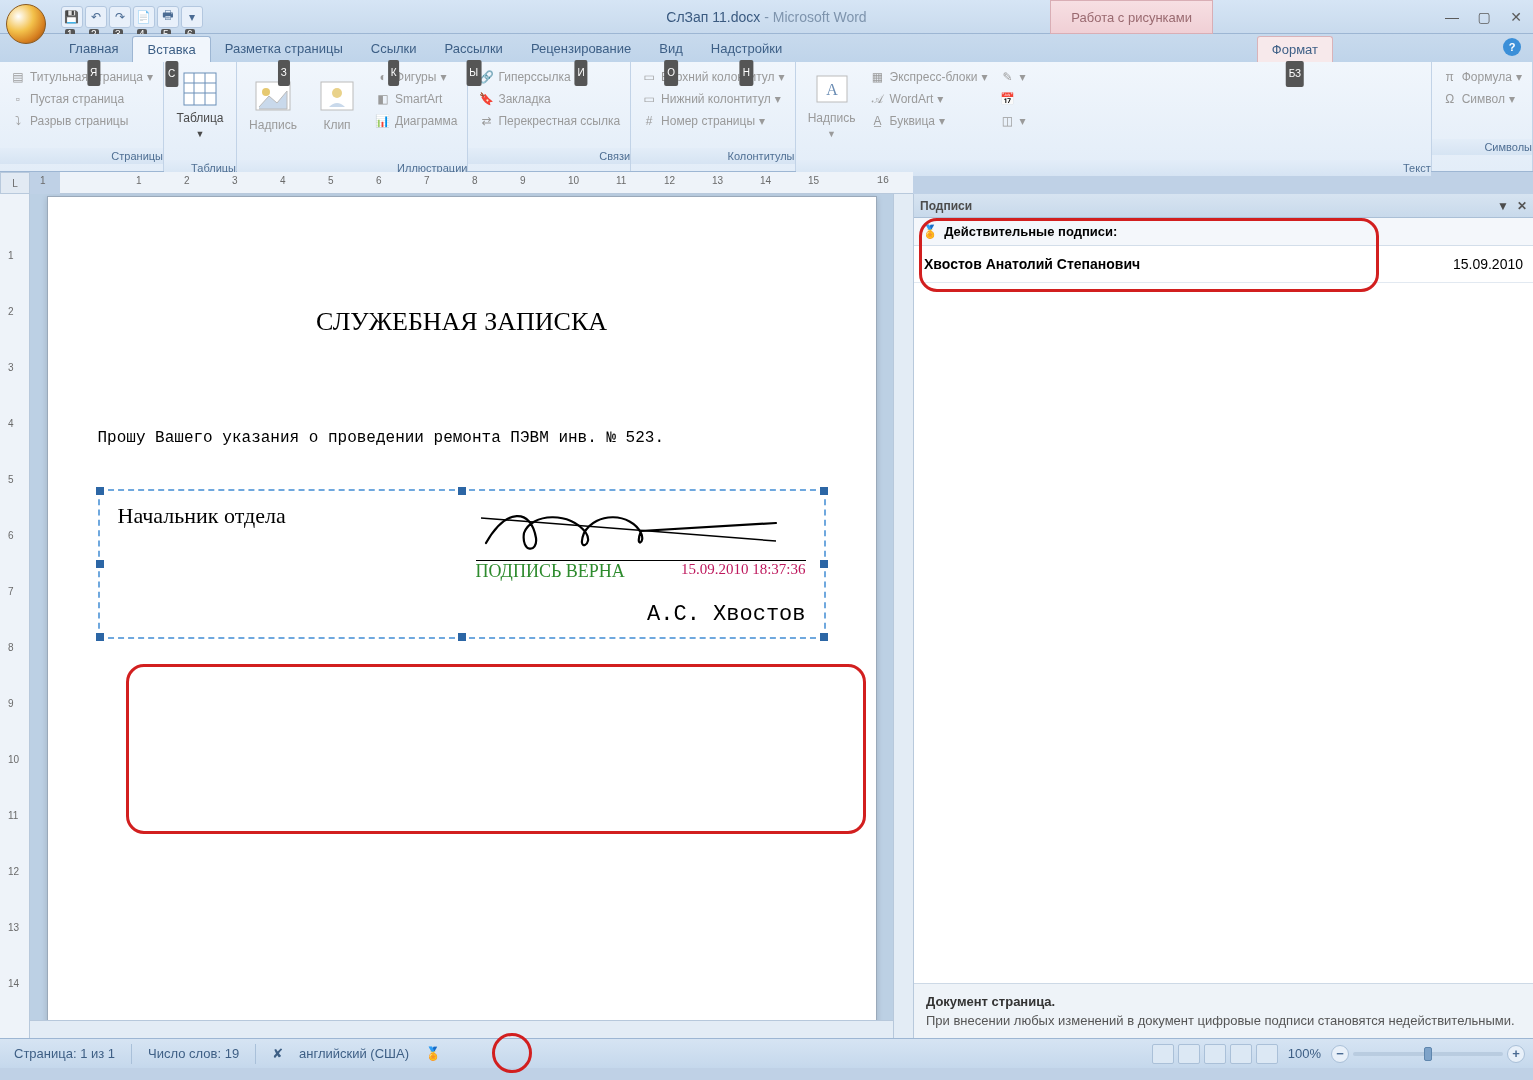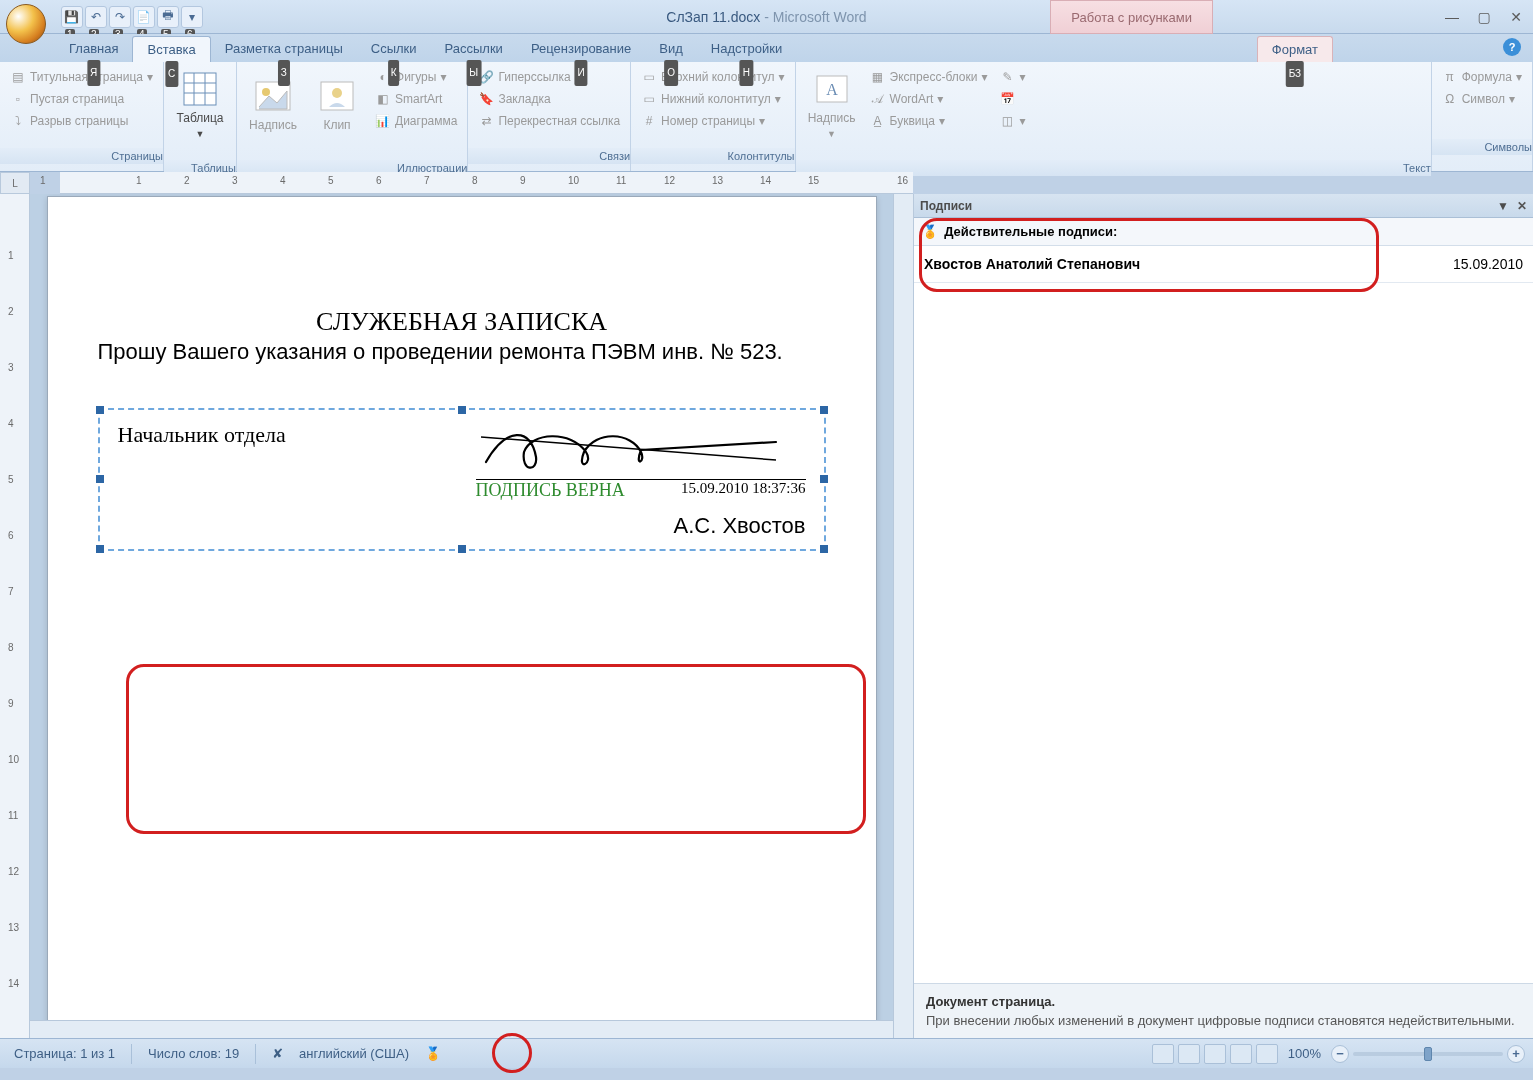--- a/index.html
+++ b/index.html
@@ -43,33 +43,33 @@
   .ruler-corner { position:absolute; left:0; top:172px; width:30px; height:22px; background:#e2eaf3; border:1px solid #b8c9dc; display:flex; align-items:center; justify-content:center; font-size:10px; color:#6b6b6b; }
   .ruler-h .num { font-size:10px; color:#6a6a6a; position:absolute; top:3px; }
 
   
   .workspace { display:flex; height:844px; }
   .ruler-v { width:30px; background:#eef3f9; border-right:1px solid #b8c9dc; position:relative; }
   .ruler-v .num { font-size:10px; color:#6a6a6a; position:absolute; left:8px; }
   .doc-area { flex:1; background:#bcd0e4; display:flex; justify-content:center; overflow:hidden; position:relative; }
   .page { width:830px; background:#fff; border:1px solid #9aa9ba; margin-top:2px; padding:60px 50px 0 50px; position:relative; box-shadow:0 2px 6px rgba(0,0,0,.15); }
   .doc-title { text-align:center; font-family:"Times New Roman",serif; font-size:26px; margin-top:50px; }
-  .doc-body { font-family:Liberation Sans, sans-serif; font-size:22px; line-height:1.4; }
+  .doc-body { font-family:Liberation Mono, monospace; font-size:16px; margin-top:90px; line-height:1.4; }
   .sig-container { margin-top:40px; border:2px dashed #6fa8de; padding:12px 18px 10px; position:relative; display:flex; }
   .sig-container .handle { width:8px; height:8px; background:#2c66a5; position:absolute; }
   .h-tl{top:-4px;left:-4px}.h-tm{top:-4px;left:50%;margin-left:-4px}.h-tr{top:-4px;right:-4px}
   .h-ml{top:50%;left:-4px;margin-top:-4px}.h-mr{top:50%;right:-4px;margin-top:-4px}
   .h-bl{bottom:-4px;left:-4px}.h-bm{bottom:-4px;left:50%;margin-left:-4px}.h-br{bottom:-4px;right:-4px}
   .sig-left { flex:1; font-family:"Times New Roman",serif; font-size:22px; }
   .sig-right { width:330px; text-align:right; }
   .sig-right .sigimg { height:55px; }
   .sig-line { border-top:1.5px solid #000; margin-top:2px; }
   .sig-valid { color:#2e8b2e; font-family:"Times New Roman",serif; font-size:18px; display:flex; justify-content:space-between; }
-  .sig-valid .ts { color:#000000; font-size:15px;text-align:center; }
-  .sig-name { font-family:Liberation Sans, sans-serif; font-size:22px; margin-top:12px; }
+  .sig-valid .ts { color:#be185d; font-size:15px;text-align:center; }
+  .sig-name { font-family:Liberation Mono, monospace; font-size:22px; margin-top:20px; }
   .annot-red { position:absolute; border:3px solid #d21f1f; border-radius:18px; pointer-events:none; }
   .annot1 { left:96px; top:470px; width:740px; height:170px; }
   .scroll-v { width:20px; background:#e3ecf5; border-left:1px solid #b7c8db; }
 
   
   .sigpane { width:620px; background:#eef3f8; border-left:1px solid #b8c9dc; display:flex; flex-direction:column; }
   .sigpane-hd { height:24px; background:linear-gradient(#d7e4f1,#c8d9eb); border-bottom:1px solid #aabfd6; display:flex; align-items:center; padding:0 6px; font-size:12px; color:#4c4c4c; font-weight:bold; }
   .sigpane-hd .spacer { flex:1; }
   .sigpane-hd .x { font-size:12px; color:#555; margin-left:8px; }
   .sigpane-sub { display:flex; align-items:center; gap:6px; padding:6px 8px; background:#f4f7fb; border-bottom:1px solid #d3deea; font-weight:bold; font-size:13px; }
@@ -293,21 +293,21 @@
       <span class="num" style="left: 316px;">6</span>
       <span class="num" style="left: 364px;">7</span>
       <span class="num" style="left: 412px;">8</span>
       <span class="num" style="left: 460px;">9</span>
       <span class="num" style="left: 508px;">10</span>
       <span class="num" style="left: 556px;">11</span>
       <span class="num" style="left: 604px;">12</span>
       <span class="num" style="left: 652px;">13</span>
       <span class="num" style="left: 700px;">14</span>
       <span class="num" style="left: 748px;">15</span>
-      <span class="num" style="left: 837px;">16</span>
+      <span class="num" style="left: 817px; font-family: Liberation Mono, monospace;">16</span>
     </div>
 </div>
 
 <div class="workspace">
   <div class="ruler-v">
       <span class="num" style="top: 56px;">1</span>
       <span class="num" style="top: 112px;">2</span>
       <span class="num" style="top: 168px;">3</span>
       <span class="num" style="top: 224px;">4</span>
       <span class="num" style="top: 280px;">5</span>

